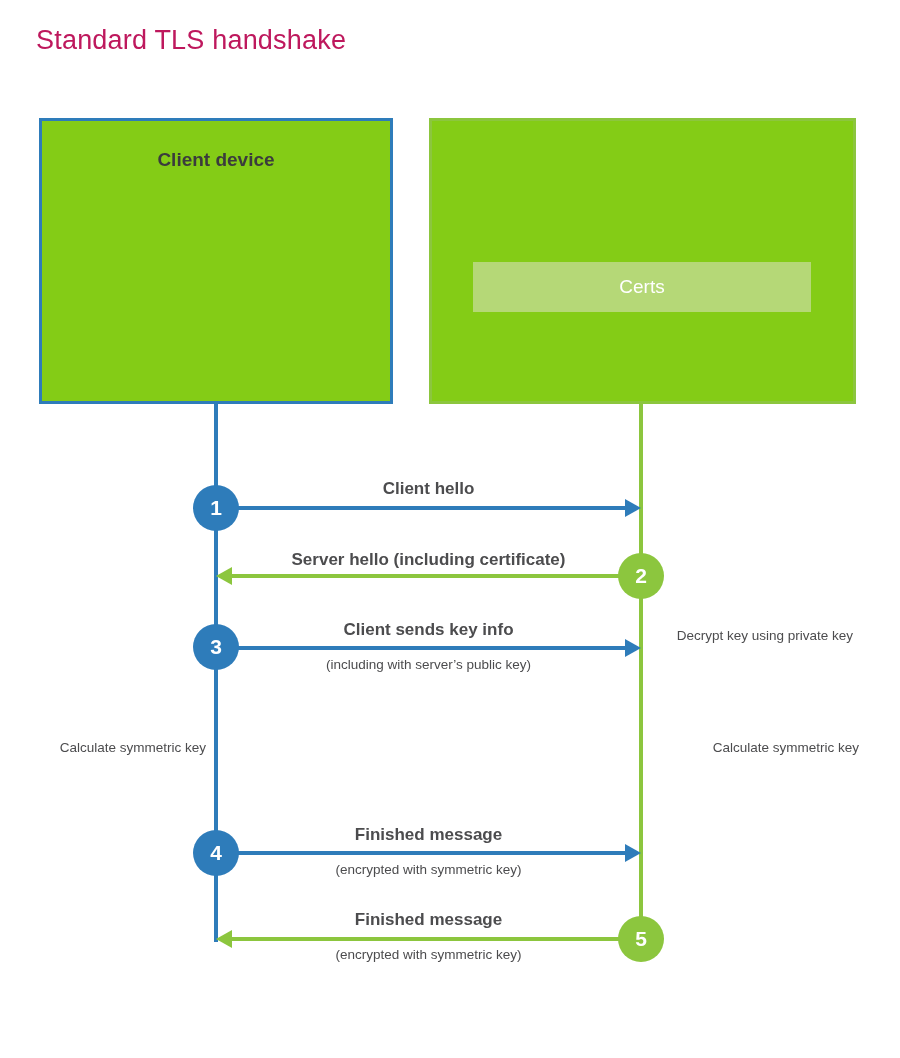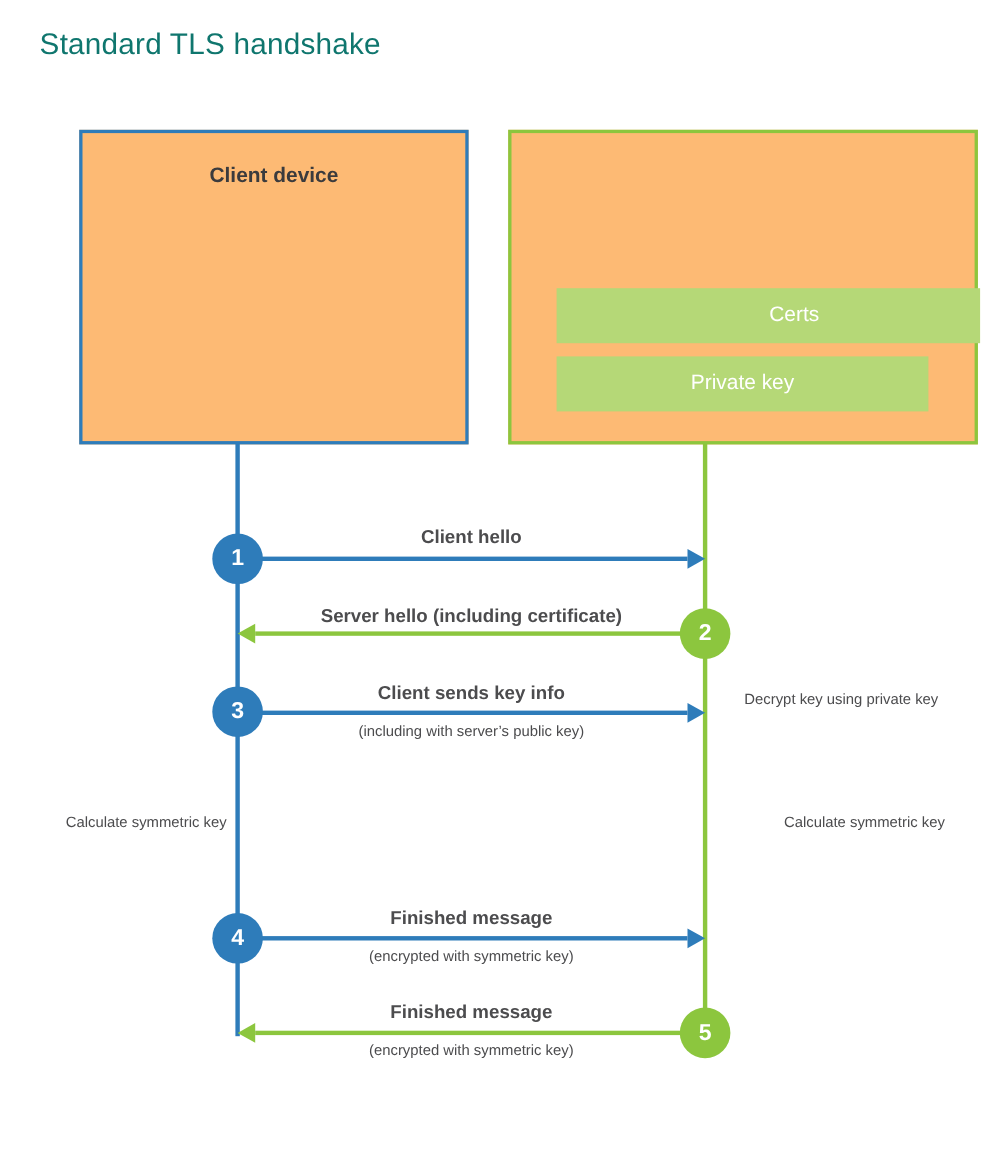--- a/index.html
+++ b/index.html
@@ -21,31 +21,30 @@
     height: 1058px;
   }
 
   
   .title {
     position: absolute;
     left: 36px;
     top: 25px;
     font-size: 27px;
     font-weight: 300;
-    color: #0f766e;
+    color: #be185d;
     letter-spacing: 0.2px;
     white-space: nowrap;
   }
 
   
   .party-box {
     position: absolute;
-    background: #fdba74;
+    background: #84cc16;
     box-sizing: border-box;
-    margin-left: 33px;
   }
   #client-box {
     left: 39px;
     top: 118px;
     width: 354px;
     height: 286px;
     border: 3px solid #2e7cba;
   }
   #server-box {
     left: 429px;
@@ -90,21 +89,21 @@
     background: #b5d877;
     color: #ffffff;
     font-size: 19px;
     font-weight: 300;
     display: flex;
     align-items: center;
     justify-content: center;
     text-align: center;
   }
   .server-bar.b1 { top: 79px; }
-  .server-bar.b2 { top: 141px; padding-left: 47px; }
+  .server-bar.b2 { top: 141px; }
   .server-bar.b3 { top: 203px; }
 
   
   .lifeline {
     position: absolute;
     width: 4px;
   }
   #client-lifeline {
     left: 214px;
     top: 403px;
@@ -186,21 +185,20 @@
 <div id="stage">
 
   <div class="title">Standard TLS handshake</div>
 
   <div class="party-box" id="client-box">
     <div class="party-title">Client device</div>
   </div>
 
   <div class="party-box" id="server-box">
     <div class="server-bar b2">Certs</div>
-    <div class="server-bar b3">Private key</div>
   </div>
 
   <div class="lifeline" id="client-lifeline"></div>
   <div class="lifeline" id="server-lifeline"></div>
 
   <div class="msg-label" style="left:216px; top:479px; width:425px;">Client hello</div>
   <div class="arrow-line blue" style="left:216px; top:506px; width:409px;"></div>
   <div class="arrow-head right blue" style="left:625px; top:499px;"></div>
   <div class="step-circle blue" style="left:193px; top:485px;">1</div>
 

